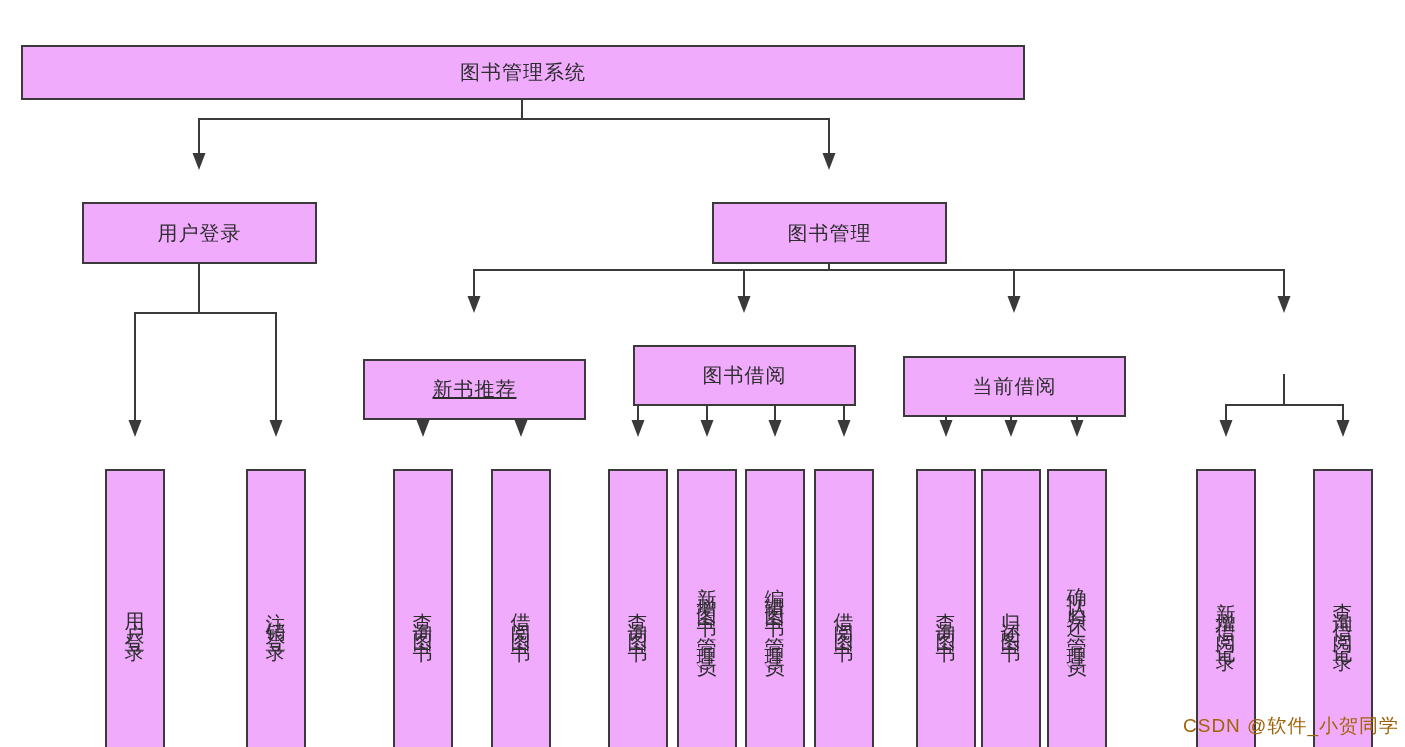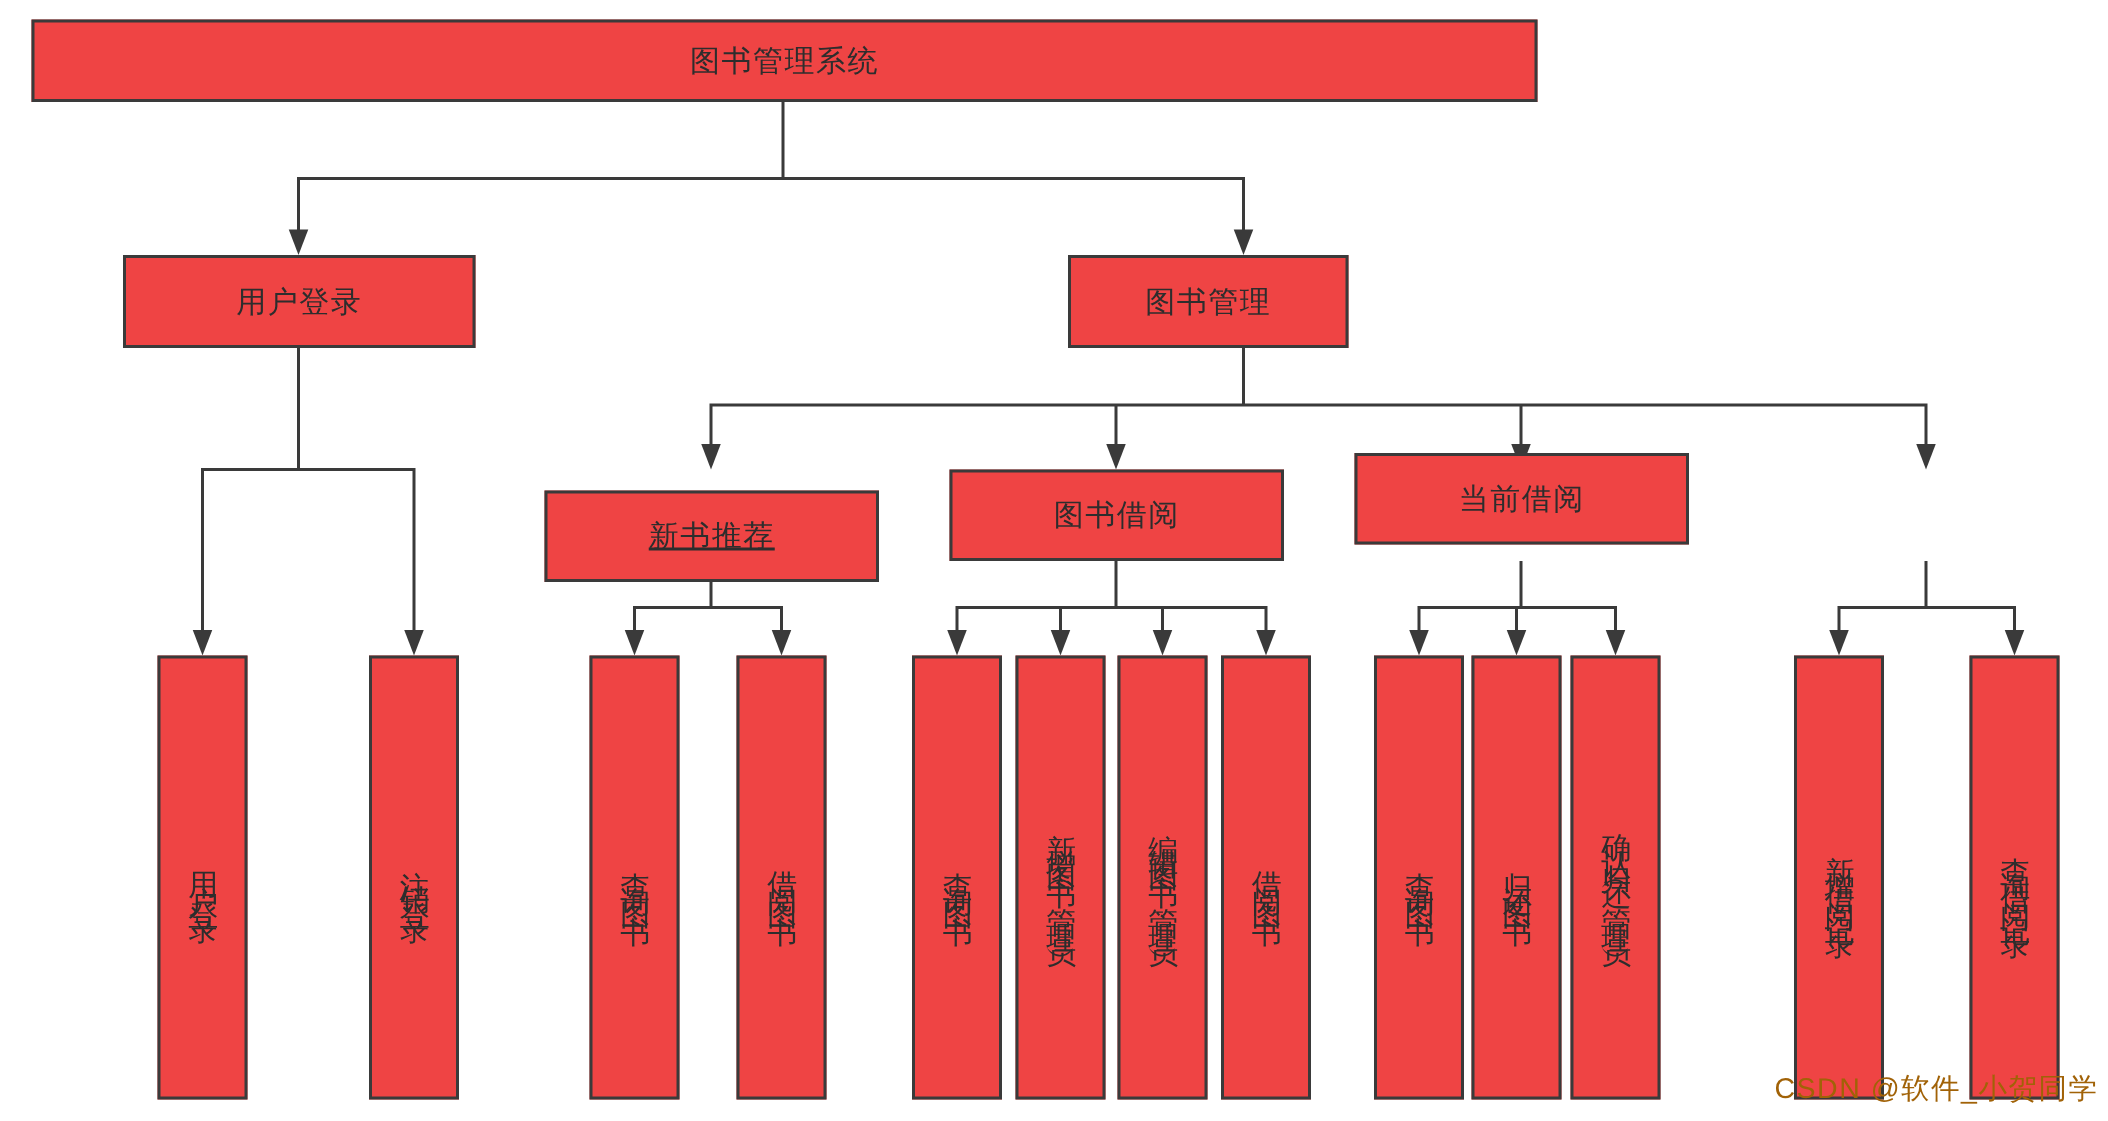--- a/index.html
+++ b/index.html
@@ -11,26 +11,27 @@
     color:#2d2d2d;
     overflow:hidden;
   }
   .wires { position:absolute; left:0; top:0; }
   .wire  { fill:none; stroke:#3a3a3a; stroke-width:2; }
   .head  { fill:#3a3a3a; stroke:none; }
   .box {
     position:absolute;
     box-sizing:border-box;
     border:2px solid #3a3a3a;
-    background:#ef4444;
+    background:#f0abfc;
     display:flex;
     align-items:center;
     justify-content:center;
     font-size:20px;
     letter-spacing:1px;
+    margin-top:32px;
   }
   .box.root { border-width:2px; }
   .vtext {
     writing-mode:vertical-rl;
     text-orientation:mixed;
     letter-spacing:10px;
     font-size:20px;
     line-height:1;
   }
   .watermark {
@@ -83,31 +84,31 @@
     <polygon class="head" points="1336.5,420 1349.5,420 1343,437"></polygon>
   </svg>
 
   <div class="box root" style="left:21px; top:13px; width:1004px; height:55px;">
     <span>图书管理系统</span>
   </div>
 
   <div class="box" style="left:82px; top:170px; width:235px; height:62px;">
     <span>用户登录</span>
   </div>
-  <div class="box" style="left:712px; top:170px; width:187px; height:62px;">
+  <div class="box" style="left:712px; top:170px; width:235px; height:62px;">
     <span>图书管理</span>
   </div>
 
   <div class="box" style="left:363px; top:327px; width:223px; height:61px;text-decoration:underline;">
     <span>新书推荐</span>
   </div>
   <div class="box" style="left:633px; top:313px; width:223px; height:61px;justify-content:center;">
     <span>图书借阅</span>
   </div>
-  <div class="box" style="left:903px; top:302px; width:223px; height:61px;">
+  <div class="box" style="left:903px; top:324px; width:223px; height:61px;">
     <span>当前借阅</span>
   </div>
 
   <div class="box" style="left:105px; top:437px; width:60px; height:296px;">
     <span class="vtext">用户登录</span>
   </div>
   <div class="box" style="left:246px; top:437px; width:60px; height:296px;">
     <span class="vtext">注销登录</span>
   </div>
 

